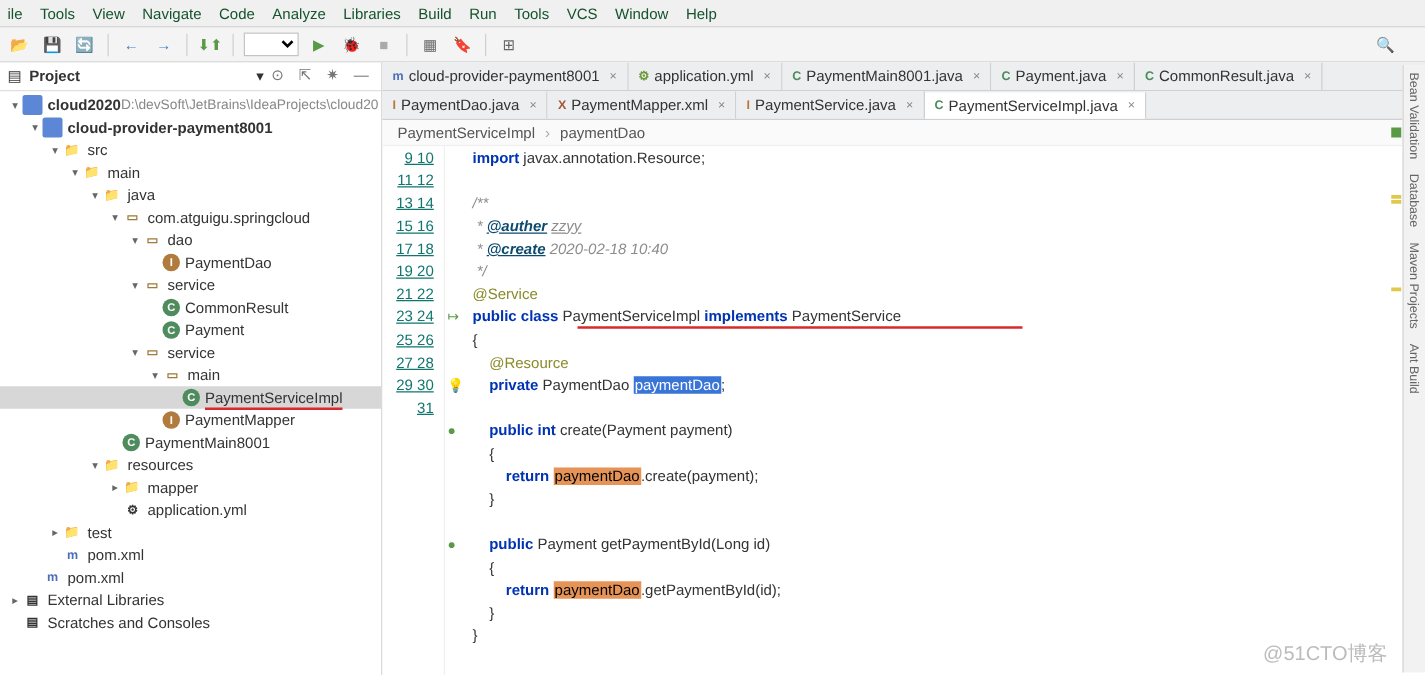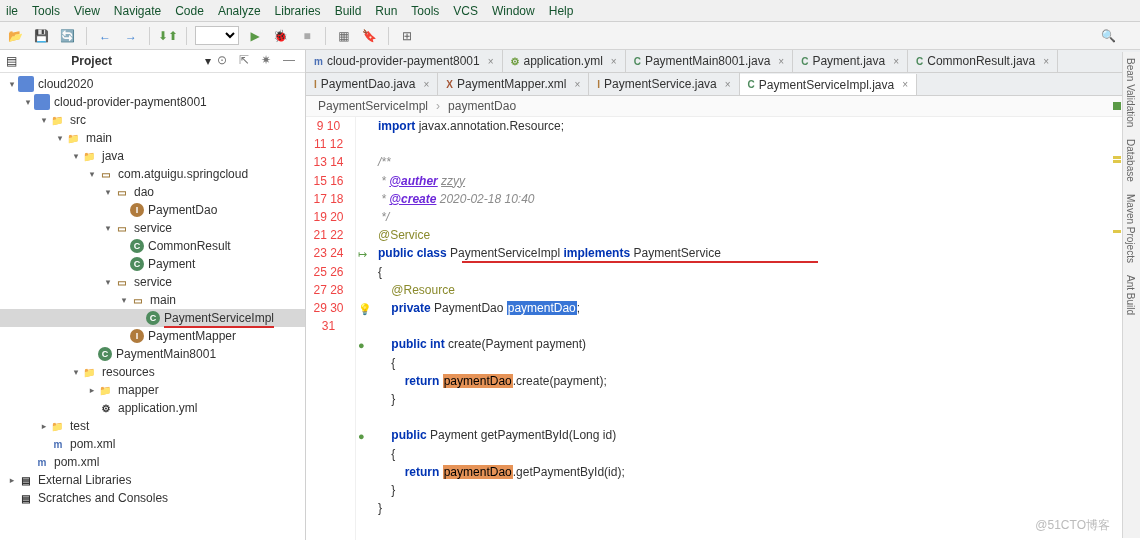--- a/index.html
+++ b/index.html
@@ -6,63 +6,63 @@
     body { background: #f2f2f2; width: 1140px; height: 540px; overflow: hidden; color: #333; position: relative; }
     .menubar { display: flex; background: #f0f0f0; border-bottom: 1px solid #d0d0d0; padding: 2px 6px; gap: 14px; height: 22px; align-items: center; }
     .menubar span { color: #14532d; cursor: default; }
     .toolbar { display: flex; background: #f4f4f4; border-bottom: 1px solid #d4d4d4; height: 28px; align-items: center; padding: 0 6px; gap: 6px; }
     .toolbtn { width: 20px; height: 20px; display: flex; align-items: center; justify-content: center; color: #666; border-radius: 2px; }
     .tool-sep { width: 1px; height: 18px; background: #d0d0d0; margin: 0 2px; }
     .tool-combo { width: 44px; height: 19px; border: 1px solid #c4c4c4; background: #fff; font-size: 11px; padding: 0 2px; }
     .main-container { display: flex; height: 490px; }
     .project-pane { width: 306px; background: #fff; border-right: 1px solid #d0d0d0; display: flex; flex-direction: column; }
     .proj-header { display: flex; align-items: center; padding: 3px 6px; border-bottom: 1px solid #e0e0e0; gap: 6px; }
-    .proj-header .title { font-weight: bold; flex: 1; margin-left: 48px; }
+    .proj-header .title { font-weight: bold; flex: 1; }
     .proj-header .btn { width: 16px; height: 16px; color: #767676; }
     .tree { flex: 1; overflow: auto; padding: 2px 0; }
     .tree-row { display: flex; align-items: center; height: 18px; padding-left: 6px; white-space: nowrap; }
     .tree-row.selected { background: #d7d7d7; }
     .arrow { width: 12px; color: #666; font-size: 9px; text-align: center; }
     .arrow.none { visibility: hidden; }
     .icon { width: 16px; height: 16px; margin-right: 4px; display: flex; align-items: center; justify-content: center; border-radius: 2px; font-size: 10px; font-weight: bold; }
     .icon.module { background: #5b87d6; color: #fff; }
     .icon.folder { color: #c9a86a; }
     .icon.pkg { color: #a07b3d; }
     .icon.class-c { background: #4e8b5d; color: #fff; border-radius: 50%; width: 14px; height: 14px; font-size: 9px; }
     .icon.class-i { background: #b07b3d; color: #fff; border-radius: 50%; width: 14px; height: 14px; font-size: 9px; }
     .icon.maven { color: #4a6fb5; font-weight: bold; }
     .tree-row .label { }
-    .tree-row .bold { font-weight: normal; }
+    .tree-row .bold { font-weight: bold; }
     .tree-row .dim { color: #888; font-size: 11px; }
     .underline-red { border-bottom: 2px solid #d72b2b; padding-bottom: 1px; }
     .editor-pane { flex: 1; display: flex; flex-direction: column; background: #fff; }
     .tab-row { display: flex; background: #eceef0; border-bottom: 1px solid #d0d0d0; height: 23px; align-items: flex-end; overflow: hidden; }
     .tab { display: flex; align-items: center; gap: 4px; padding: 4px 8px; border-right: 1px solid #d0d0d0; background: #eceef0; font-size: 11.5px; height: 22px; }
     .tab.active { background: #fff; border-bottom: 1px solid #fff; margin-bottom: -1px; }
     .tab .close { color: #888; font-size: 10px; margin-left: 4px; }
     .breadcrumb { display: flex; gap: 8px; padding: 3px 12px; background: #fafafa; border-bottom: 1px solid #eee; font-size: 11px; color: #555; }
     .breadcrumb span::after { content: "›"; margin-left: 8px; color: #aaa; }
     .breadcrumb span:last-child::after { content: ""; }
     .code-area { display: flex; flex: 1; font-family: Consolas, monospace; font-size: 13px; line-height: 18.2px; overflow: hidden; position: relative; }
-    .gutter { width: 50px; text-align: center; color: #ef4444; padding: 0 8px 0 4px; background: #fff; user-select: none; border-right: 1px solid #f0f0f0; }
+    .gutter { width: 50px; text-align: right; color: #0f766e; padding: 0 8px 0 4px; background: #fff; user-select: none; border-right: 1px solid #f0f0f0; text-decoration: underline; }
     .gmarks { width: 18px; background: #fff; position: relative; }
     .gmarks .mark { position: absolute; left: 2px; width: 14px; height: 14px; }
     .code { flex: 1; white-space: pre; padding-left: 4px; background: #fff; position: relative; }
     .kw { color: #0033b3; font-weight: bold; }
     .ann { color: #8a8a2c; }
     .cmt { color: #8c8c8c; font-style: italic; }
-    .doc-tag { color: #6d28d9; font-weight: bold; font-style: italic; text-decoration: underline; }
+    .doc-tag { color: #0c4a6e; font-weight: bold; font-style: italic; text-decoration: underline; }
     .hl-box { background: #3875d6; color: #fff; padding: 0 1px; }
     .hl-orange { background: #e69357; color: #000; padding: 0 1px; }
     .line-hl { position: absolute; left: 0; right: 0; height: 18px; background: #fffae3; z-index: -1; }
     .side-label { position: absolute; right: 0; top: 52px; width: 18px; background: #f2f2f2; height: 486px; border-left: 1px solid #d6d6d6; }
     .side-label .vtxt { writing-mode: vertical-rl; font-size: 10px; color: #666; padding: 6px 2px; }
     .error-strip { position: absolute; right: 18px; top: 100px; width: 10px; height: 436px; }
     .error-strip .em { position: absolute; width: 8px; height: 3px; left: 1px; }
-    .watermark { position: absolute; right: 30px; bottom: 6px; font-size: 12px; color: #bbb; }
+    .watermark { position: absolute; right: 30px; bottom: 6px; font-size: 16px; color: #bbb; }
     .search-icon-tr { position: absolute; right: 24px; top: 29px; color: #666; }
   </style>
 </head>
 <body>
 
 <div class="menubar">
   <span>ile</span>
   <span>Tools</span>
   <span>View</span>
   <span>Navigate</span>
@@ -109,20 +109,21 @@
       <span class="btn">⊙</span>
       <span class="btn">⇱</span>
       <span class="btn">✷</span>
       <span class="btn">—</span>
     </div>
     <div class="tree" id="tree">
         <div class="tree-row" style="padding-left: 6px;">
           <span class="arrow">▾</span>
           <span class="icon module"></span>
           <span class="label bold">cloud2020</span>
+          <span class="dim"> D:\devSoft\JetBrains\IdeaProjects\cloud20</span>
         </div>
         <div class="tree-row" style="padding-left: 22px;">
           <span class="arrow">▾</span>
           <span class="icon module"></span>
           <span class="label bold">cloud-provider-payment8001</span>
         </div>
         <div class="tree-row" style="padding-left: 38px;">
           <span class="arrow">▾</span>
           <span class="icon folder">📁</span>
           <span class="label">src</span>

